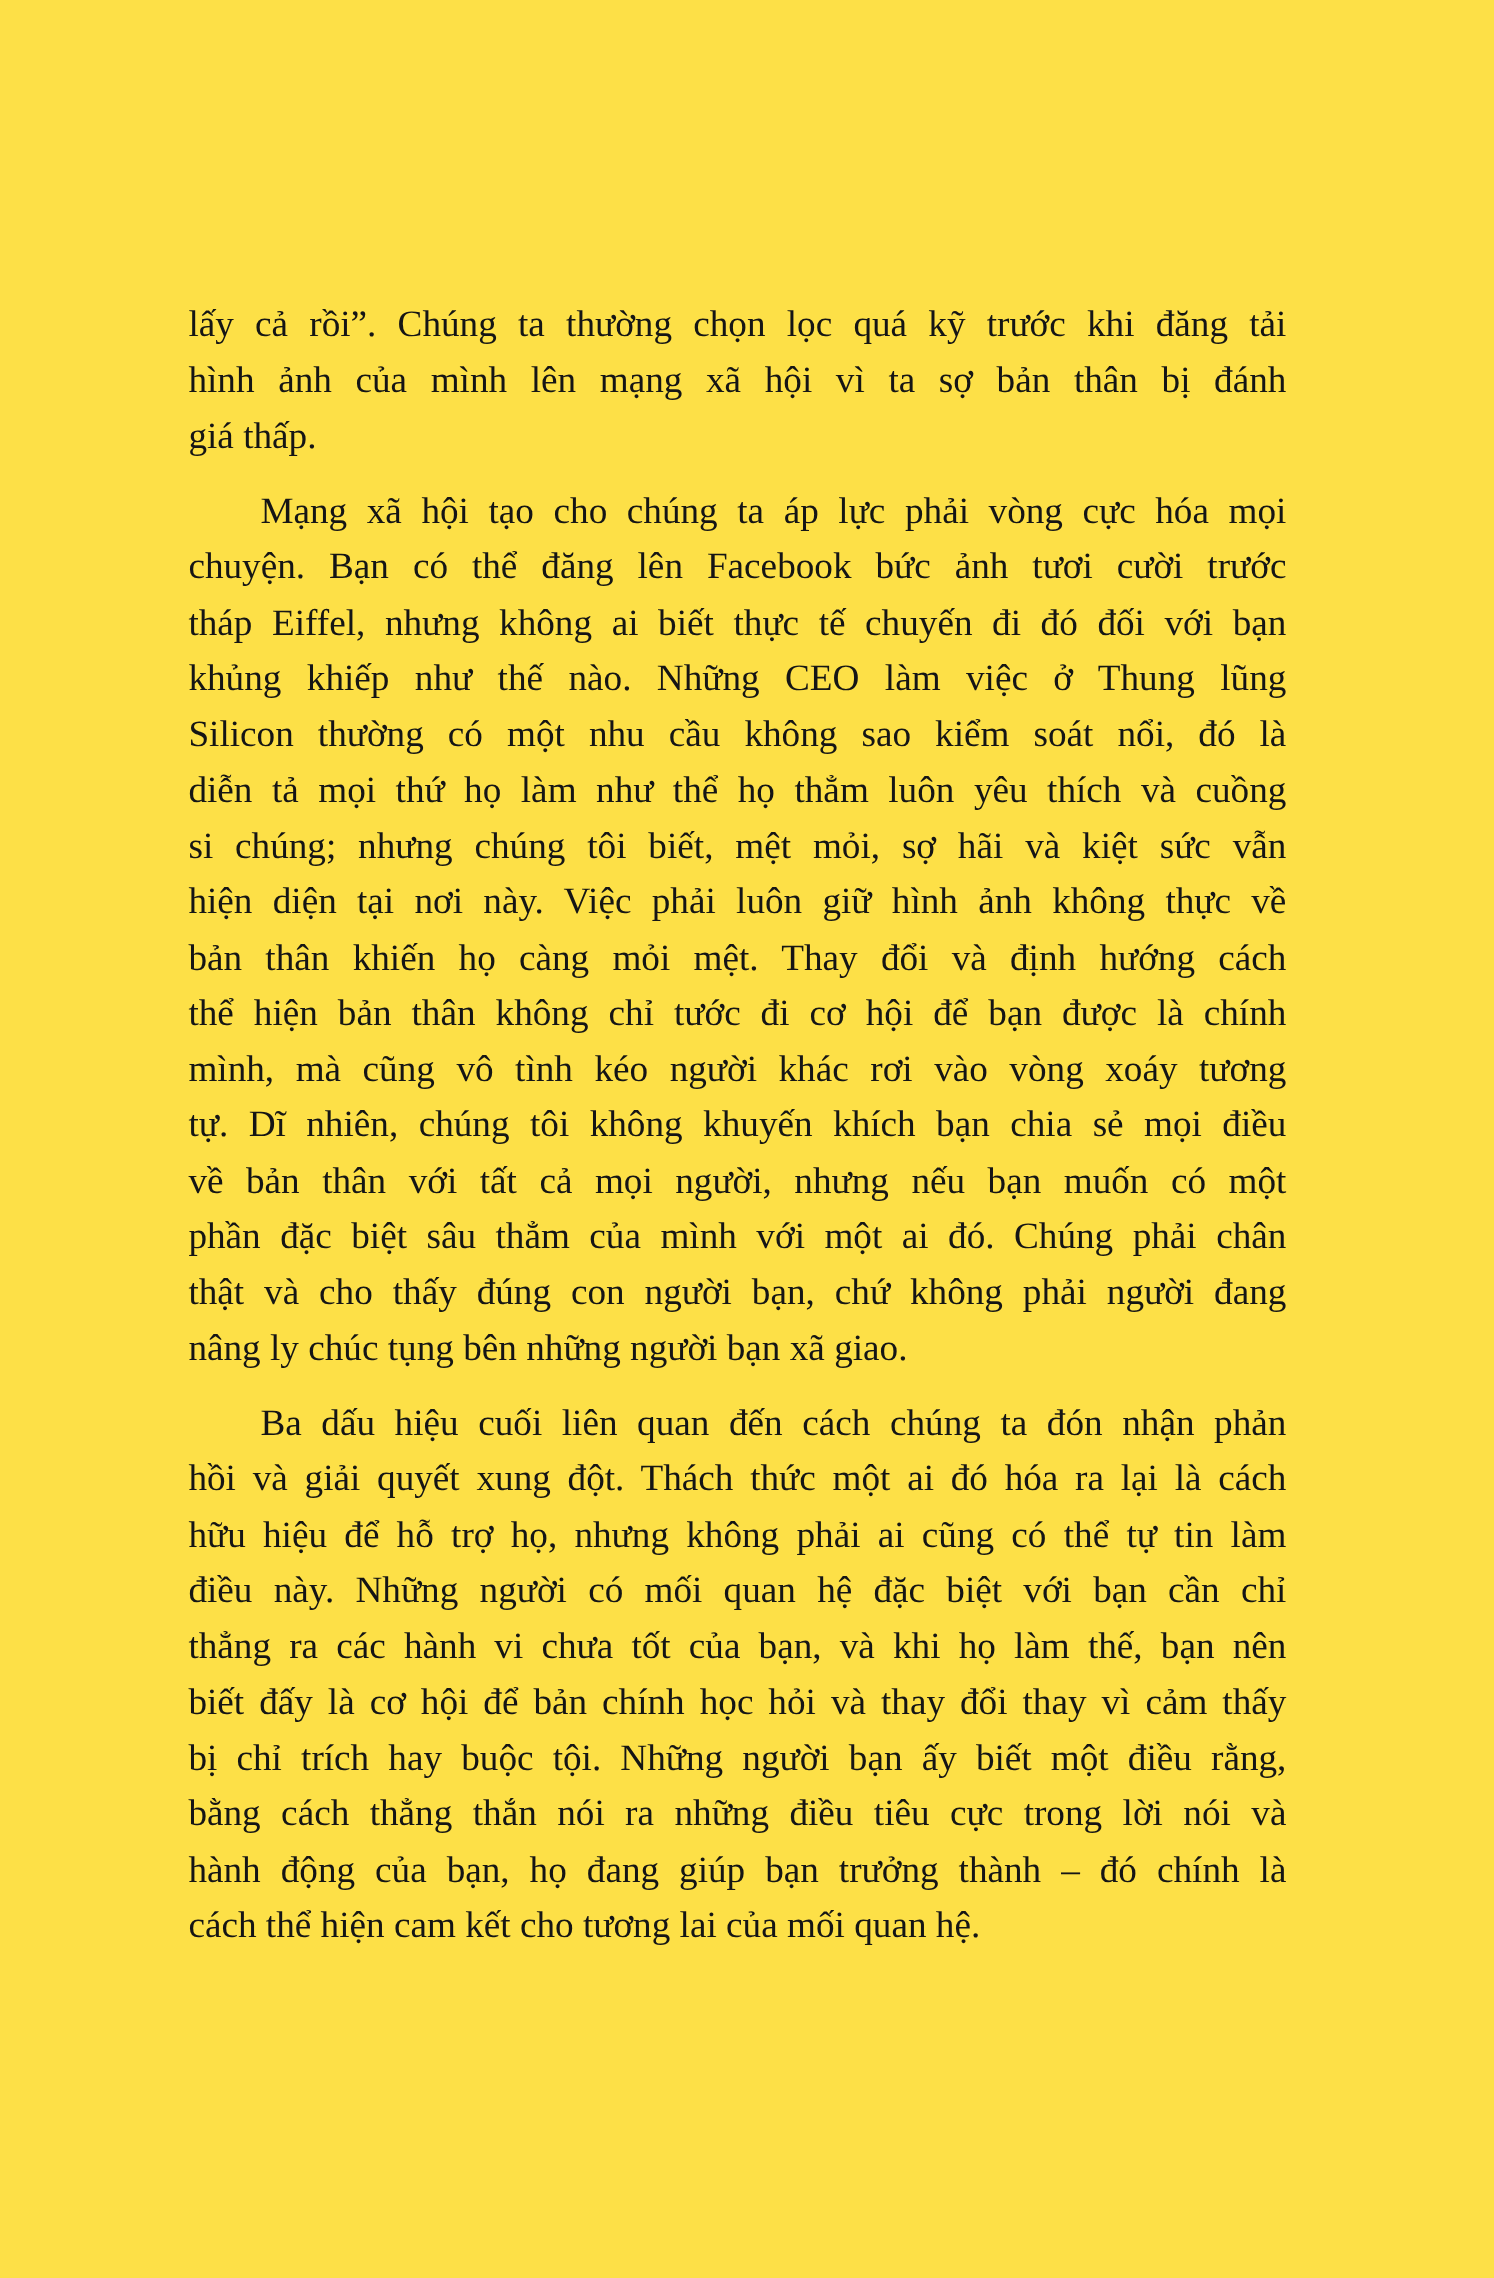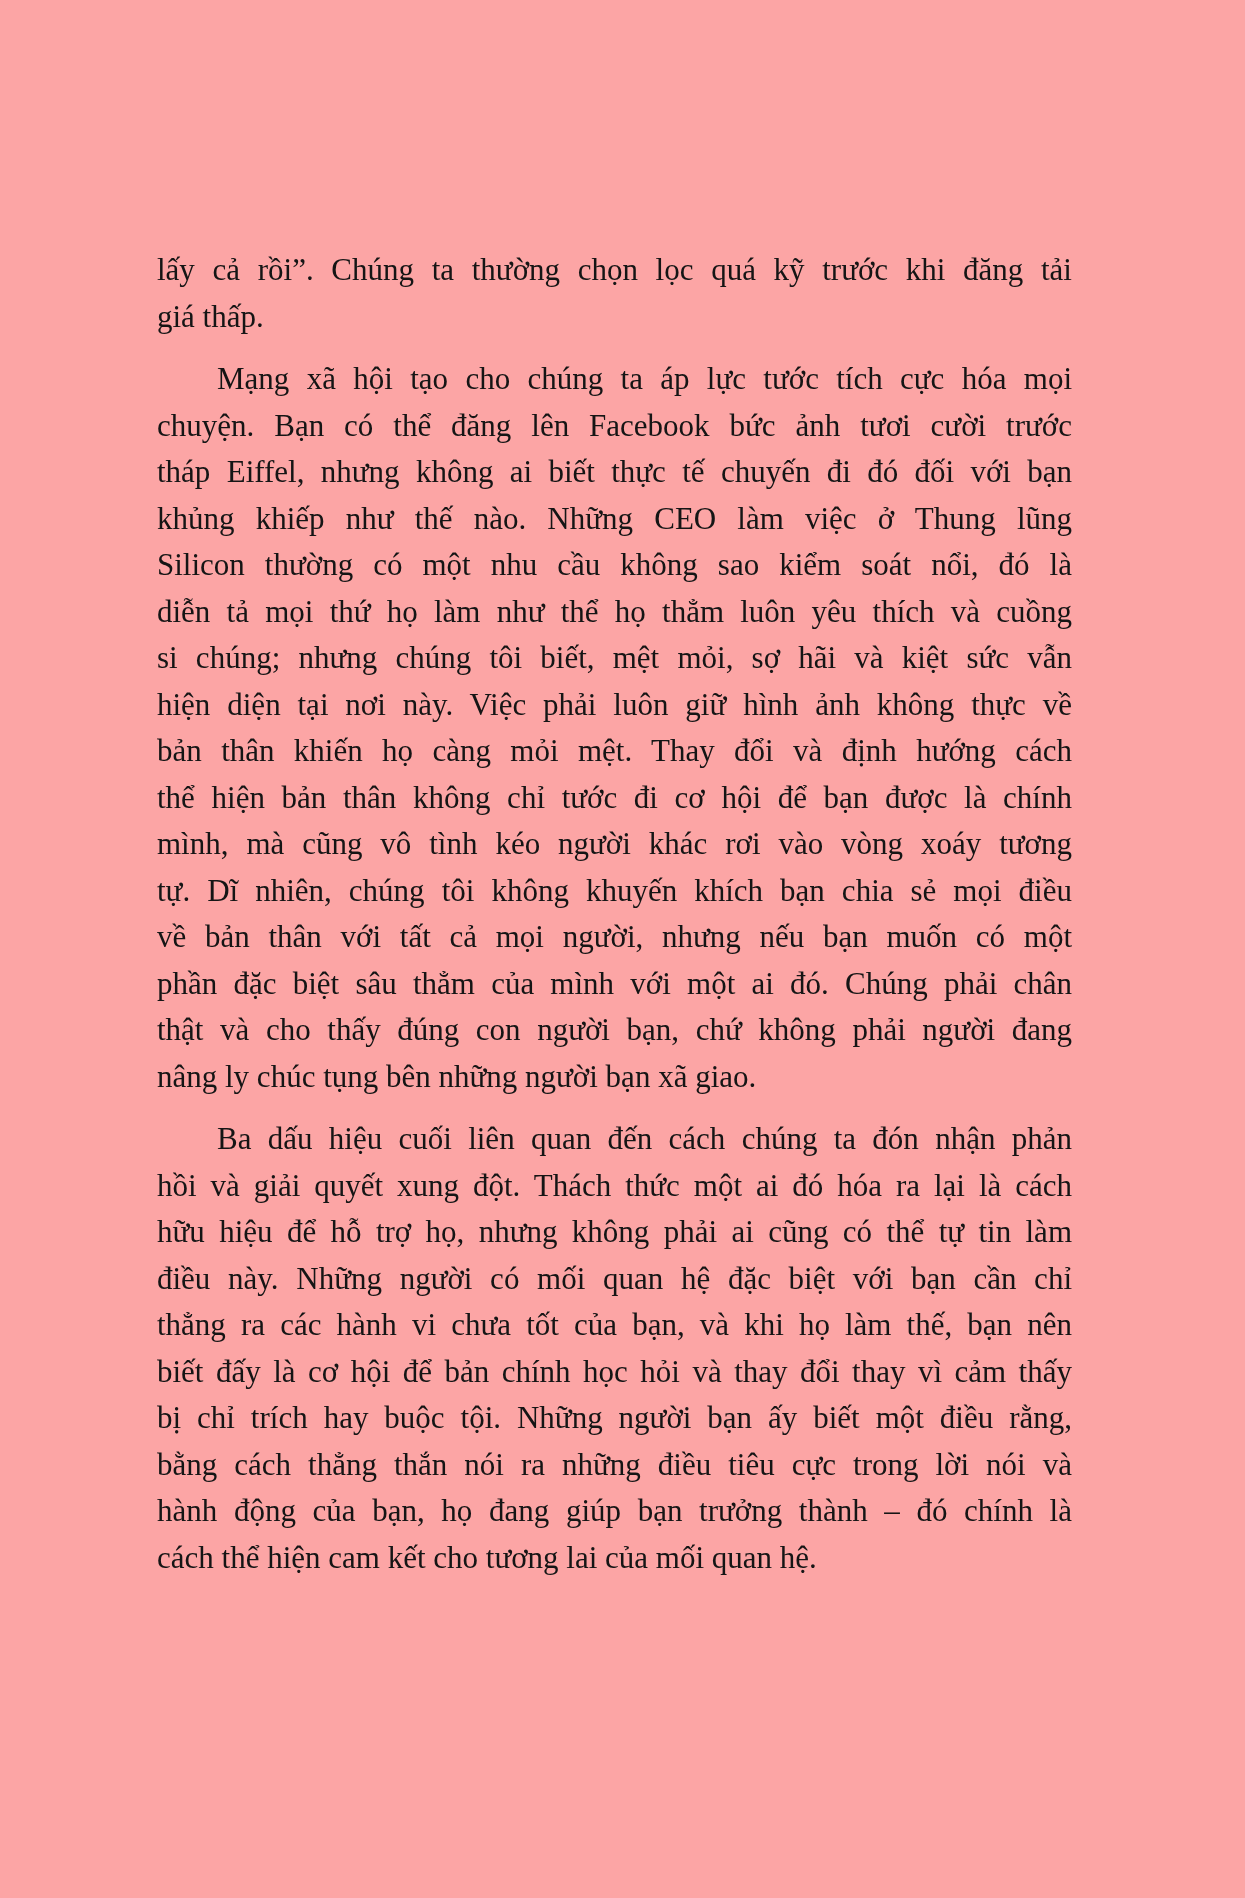--- a/index.html
+++ b/index.html
@@ -4,21 +4,21 @@
 <style>
   html, body {
     margin: 0;
     padding: 0;
     background: #ffffff;
   }
   .page {
     position: relative;
     width: 1245px;
     height: 1898px;
-    background: #fca5a5;
+    background: #fde047;
     overflow: hidden;
     font-family: "Liberation Serif", "DejaVu Serif", serif;
   }
   .text-block {
     position: absolute;
     left: 157px;
     top: 247px;
     width: 915px;
     color: #151515;
     font-size: 31px;
@@ -45,24 +45,25 @@
     text-indent: 60px;
   }
 </style>
 </head>
 <body>
 
 <div class="page">
   <div class="text-block">
       <div class="para">
         <div class="line">lấy cả rồi”. Chúng ta thường chọn lọc quá kỹ trước khi đăng tải</div>
+        <div class="line">hình ảnh của mình lên mạng xã hội vì ta sợ bản thân bị đánh</div>
         <div class="line">giá thấp.</div>
       </div>
       <div class="para indented">
-        <div class="line">Mạng xã hội tạo cho chúng ta áp lực tước tích cực hóa mọi</div>
+        <div class="line">Mạng xã hội tạo cho chúng ta áp lực phải vòng cực hóa mọi</div>
         <div class="line">chuyện. Bạn có thể đăng lên Facebook bức ảnh tươi cười trước</div>
         <div class="line">tháp Eiffel, nhưng không ai biết thực tế chuyến đi đó đối với bạn</div>
         <div class="line">khủng khiếp như thế nào. Những CEO làm việc ở Thung lũng</div>
         <div class="line">Silicon thường có một nhu cầu không sao kiểm soát nổi, đó là</div>
         <div class="line">diễn tả mọi thứ họ làm như thể họ thẳm luôn yêu thích và cuồng</div>
         <div class="line">si chúng; nhưng chúng tôi biết, mệt mỏi, sợ hãi và kiệt sức vẫn</div>
         <div class="line">hiện diện tại nơi này. Việc phải luôn giữ hình ảnh không thực về</div>
         <div class="line">bản thân khiến họ càng mỏi mệt. Thay đổi và định hướng cách</div>
         <div class="line">thể hiện bản thân không chỉ tước đi cơ hội để bạn được là chính</div>
         <div class="line">mình, mà cũng vô tình kéo người khác rơi vào vòng xoáy tương</div>

